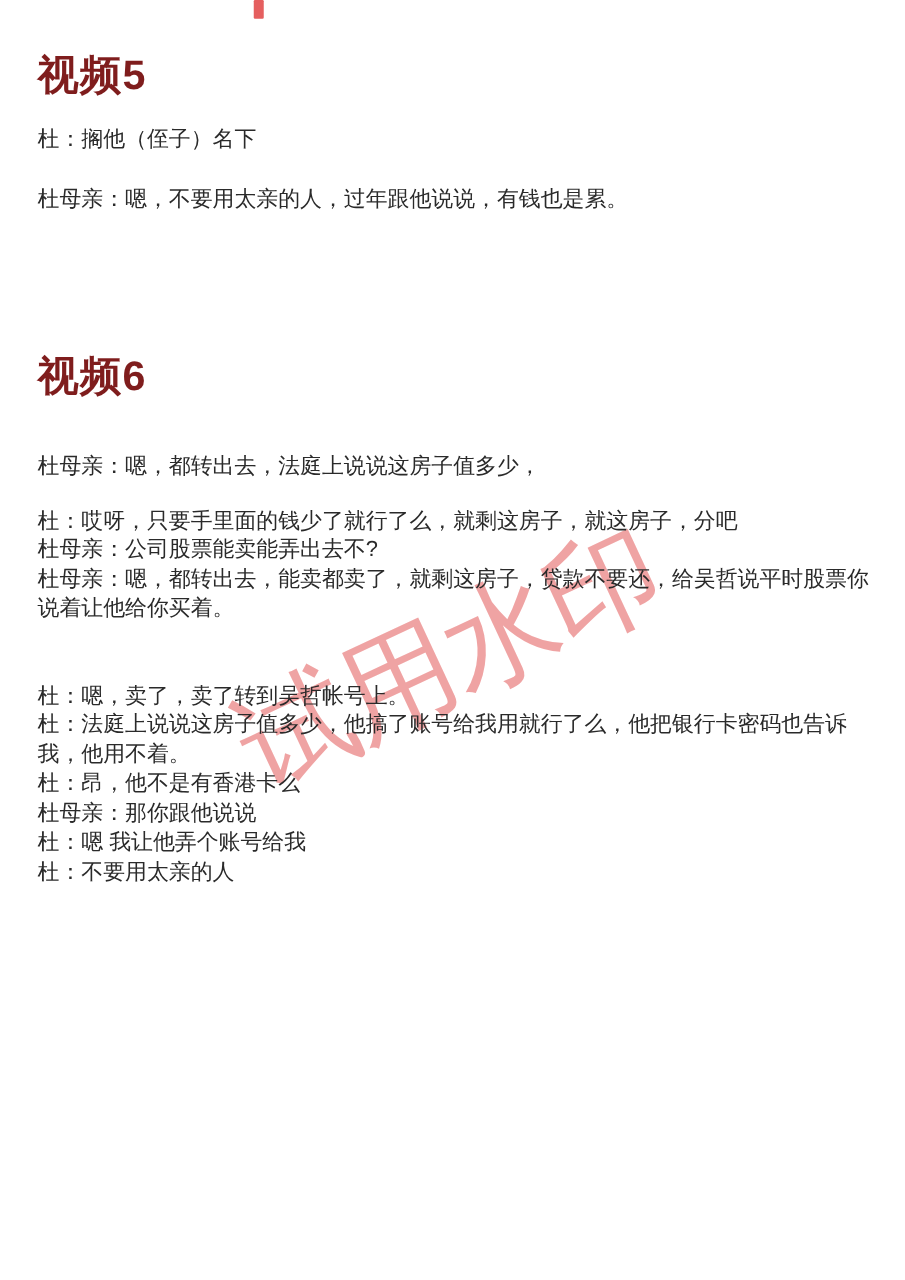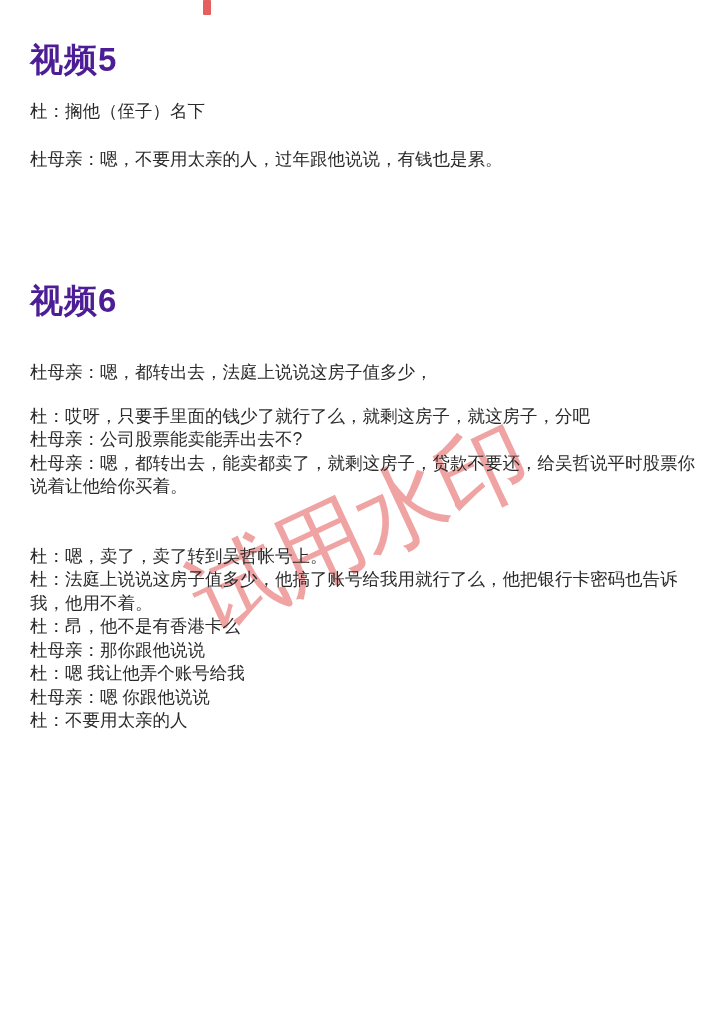--- a/index.html
+++ b/index.html
@@ -48,21 +48,21 @@
     z-index: 2;
     margin-left: 30px;
     width: 668px;
   }
   .heading {
     font-size: 33px;
     line-height: 40px;
     font-weight: 600;
     letter-spacing: 1px;
     margin: 0;
-    color: #4c1d95;
+    color: #7f1d1d;
   }
   .heading.first { margin-top: 40px; }
   .heading.second { margin-top: 110px; }
   .line {
     font-size: 17.5px;
     line-height: 23.5px;
     margin: 0;
     color: #2a2a2a;
     word-break: break-all;
   }
@@ -95,17 +95,16 @@
     <p class="line gap-after-heading-lg">杜母亲：嗯，都转出去，法庭上说说这房子值多少，</p>
     <p class="line gap-blank-sm">杜：哎呀，只要手里面的钱少了就行了么，就剩这房子，就这房子，分吧</p>
     <p class="line gap-none">杜母亲：公司股票能卖能弄出去不?</p>
 
     <p class="line gap-none">杜母亲：嗯，都转出去，能卖都卖了，就剩这房子，贷款不要还，给吴哲说平时股票你说着让他给你买着。</p>
     <p class="line gap-double">杜：嗯，卖了，卖了转到吴哲帐号上。</p>
     <p class="line gap-none">杜：法庭上说说这房子值多少，他搞了账号给我用就行了么，他把银行卡密码也告诉我，他用不着。</p>
     <p class="line gap-none">杜：昂，他不是有香港卡么</p>
     <p class="line gap-none">杜母亲：那你跟他说说</p>
     <p class="line gap-none">杜：嗯 我让他弄个账号给我</p>
-    <p class="line gap-none">杜母亲：嗯 你跟他说说</p>
     <p class="line gap-none">杜：不要用太亲的人</p>
 
   </div>
 </div>
 
 </body></html>

